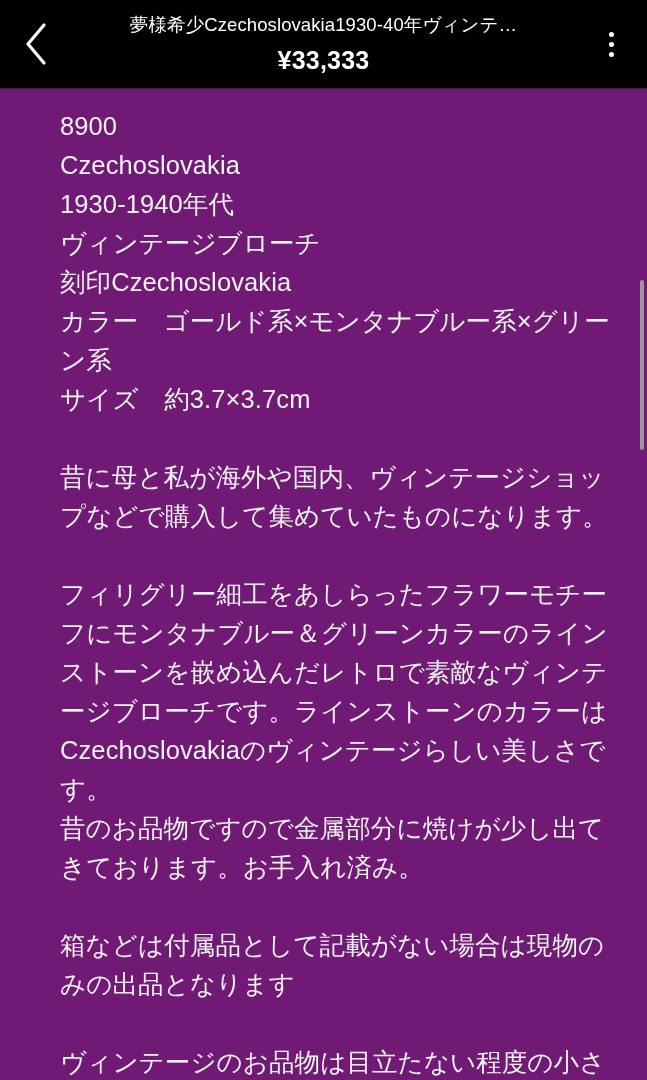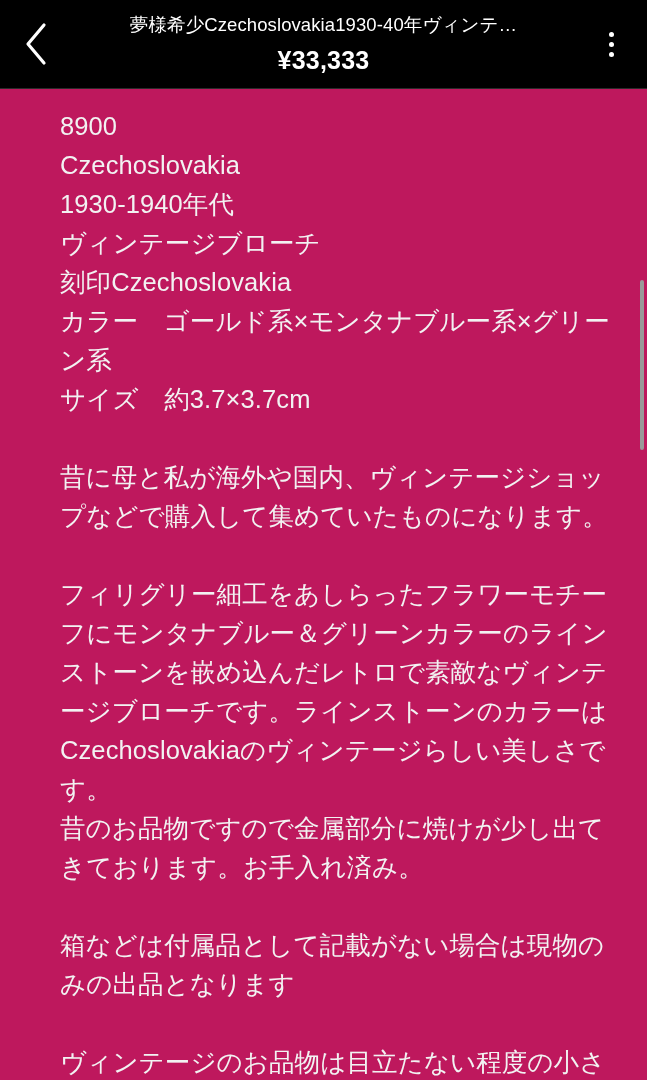--- a/index.html
+++ b/index.html
@@ -12,21 +12,21 @@
     height: 1080px;
     overflow: hidden;
     font-family: "Liberation Sans", sans-serif;
     color: #ffffff;
     -webkit-font-smoothing: antialiased;
   }
   #app {
     position: relative;
     width: 647px;
     height: 1080px;
-    background: #be185d;
+    background: #701a75;
     overflow: hidden;
   }
 
   
   .header {
     position: relative;
     height: 88px;
     background: #000000;
     display: flex;
     align-items: center;

